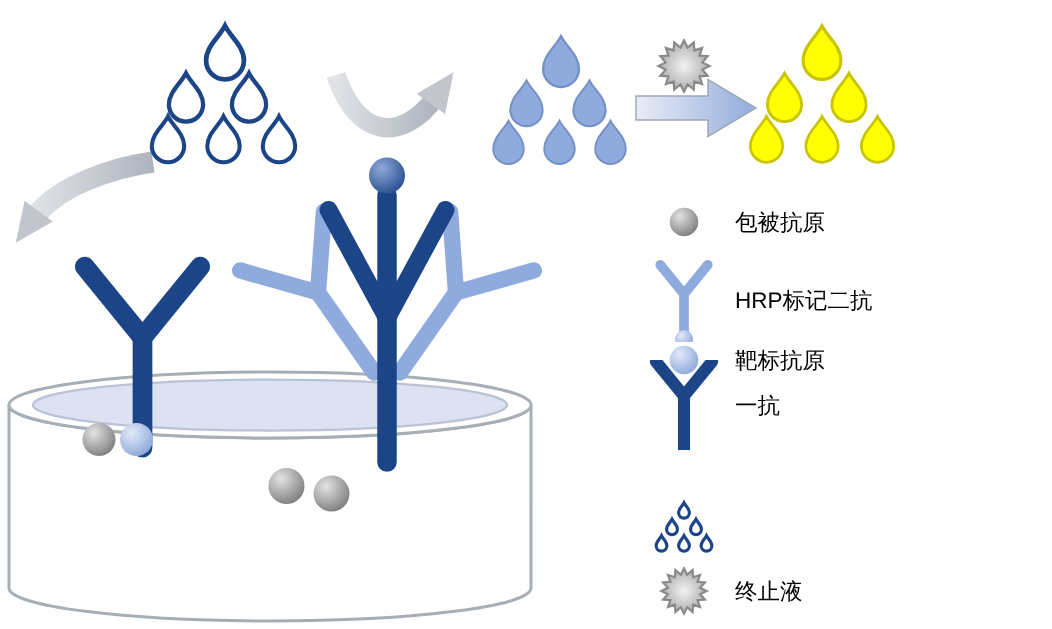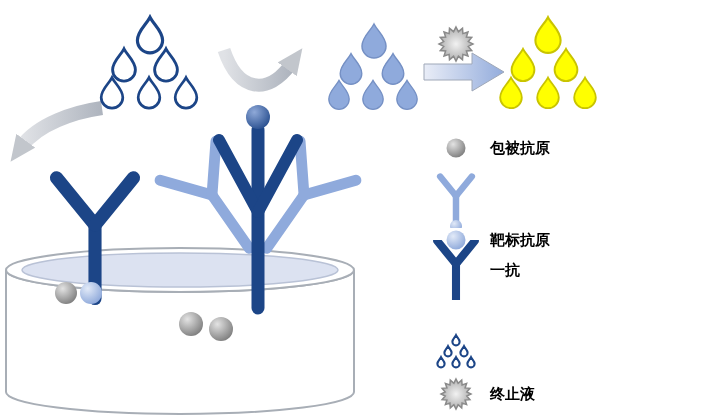--- a/index.html
+++ b/index.html
@@ -2,21 +2,21 @@
 <html><head>
 <meta charset="utf-8">
 <style>
   * { margin:0; padding:0; box-sizing:border-box; }
   html,body { background:#ffffff; }
   body { font-family:"Liberation Sans", sans-serif; }
   .stage { position:relative; width:701px; height:419px; background:#ffffff; overflow:hidden; }
   .scene { position:absolute; left:0; top:0; }
   .legend-row { position:absolute; left:430px; display:flex; align-items:center; gap:8px; }
   .legend-icon-box { width:52px; display:flex; justify-content:center; align-items:center; }
-  .legend-label { font-size:15px; font-weight:700; color:#000000; white-space:nowrap;text-align:center; }
+  .legend-label { font-size:15px; font-weight:400; color:#000000; white-space:nowrap;text-align:center; }
 </style>
 </head>
 <body>
 
 <div class="stage">
 
   <svg class="scene" width="701" height="419" viewBox="0 0 701 419">
     <defs>
       <path id="drop" d="M0,-16 C3.5,-9 12,-3 12,6 C12,12.6 6.6,18 0,18 C-6.6,18 -12,12.6 -12,6 C-12,-3 -3.5,-9 0,-16 Z"></path>
       <g id="ab" fill="none" stroke-linecap="round">
@@ -130,20 +130,21 @@
 
     <div class="legend-row" style="top:172px">
       <div class="legend-icon-box">
         <svg width="48" height="56" viewBox="-24 -24 48 56">
           <g stroke="#8FAADC">
             <use href="#ab" transform="scale(0.72)" stroke-width="9"></use>
           </g>
           <circle cx="0" cy="30" r="6" fill="url(#gBlue)"></circle>
         </svg>
       </div>
+      <div class="legend-label">HRP标记二抗</div>
     </div>
 
     <div class="legend-row" style="top:222px">
       <div class="legend-icon-box">
         <svg width="36" height="36">
           <circle cx="18" cy="18" r="9.5" fill="url(#gBlue)"></circle>
         </svg>
       </div>
       <div class="legend-label">靶标抗原</div>
     </div>

